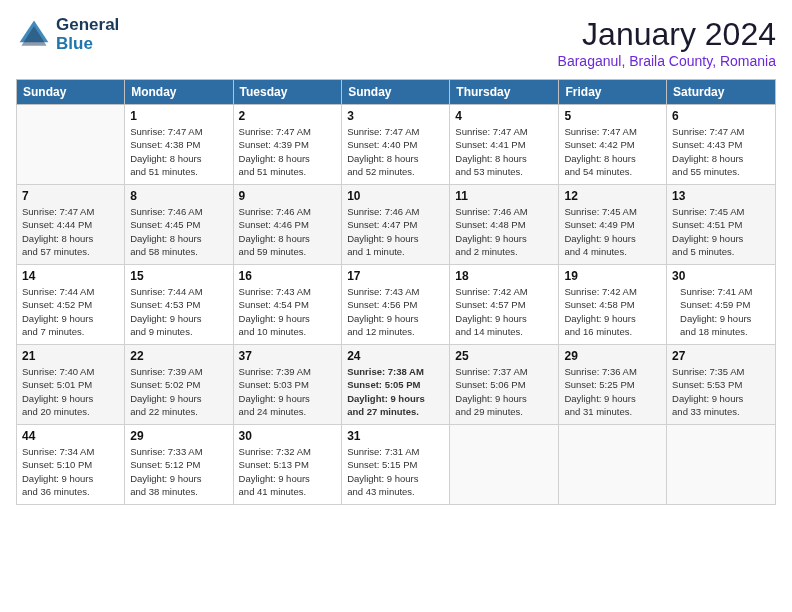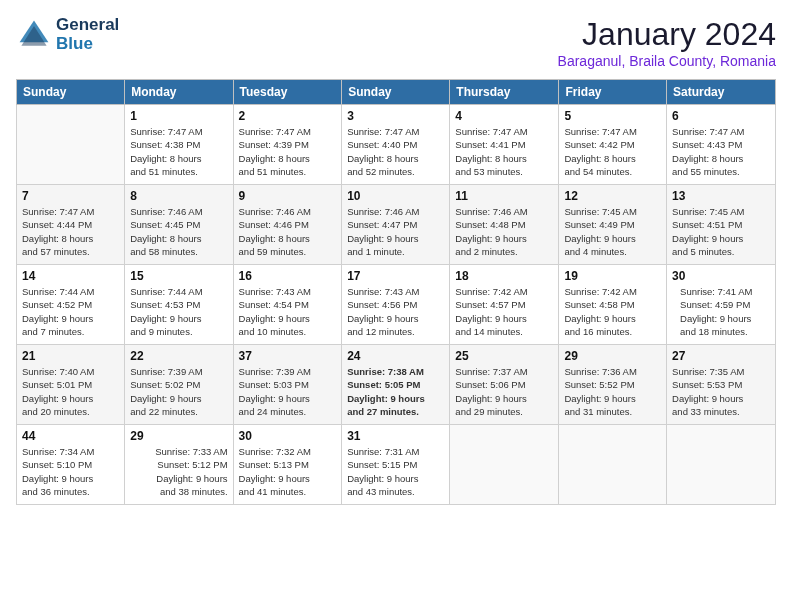--- a/index.html
+++ b/index.html
@@ -303,21 +303,21 @@
           <td>
             <span class="day-num">25</span>
             <div class="day-info" style="white-space: pre-line;">Sunrise: 7:37 AM
 Sunset: 5:06 PM
 Daylight: 9 hours
 and 29 minutes.</div>
           </td>
           <td>
             <span class="day-num">29</span>
             <div class="day-info" style="white-space: pre-line;">Sunrise: 7:36 AM
-Sunset: 5:52 PM
+Sunset: 5:25 PM
 Daylight: 9 hours
 and 31 minutes.</div>
           </td>
           <td>
             <span class="day-num">27</span>
             <div class="day-info" style="white-space: pre-line;">Sunrise: 7:35 AM
 Sunset: 5:53 PM
 Daylight: 9 hours
 and 33 minutes.</div>
           </td>
@@ -325,21 +325,21 @@
         <tr>
           <td>
             <span class="day-num">44</span>
             <div class="day-info" style="white-space: pre-line;">Sunrise: 7:34 AM
 Sunset: 5:10 PM
 Daylight: 9 hours
 and 36 minutes.</div>
           </td>
           <td>
             <span class="day-num">29</span>
-            <div class="day-info" style="white-space: pre-line; text-align: right;">Sunrise: 7:33 AM
+            <div class="day-info" style="white-space: pre-line;">Sunrise: 7:33 AM
 Sunset: 5:12 PM
 Daylight: 9 hours
 and 38 minutes.</div>
           </td>
           <td>
             <span class="day-num">30</span>
             <div class="day-info" style="white-space: pre-line;">Sunrise: 7:32 AM
 Sunset: 5:13 PM
 Daylight: 9 hours
 and 41 minutes.</div>

